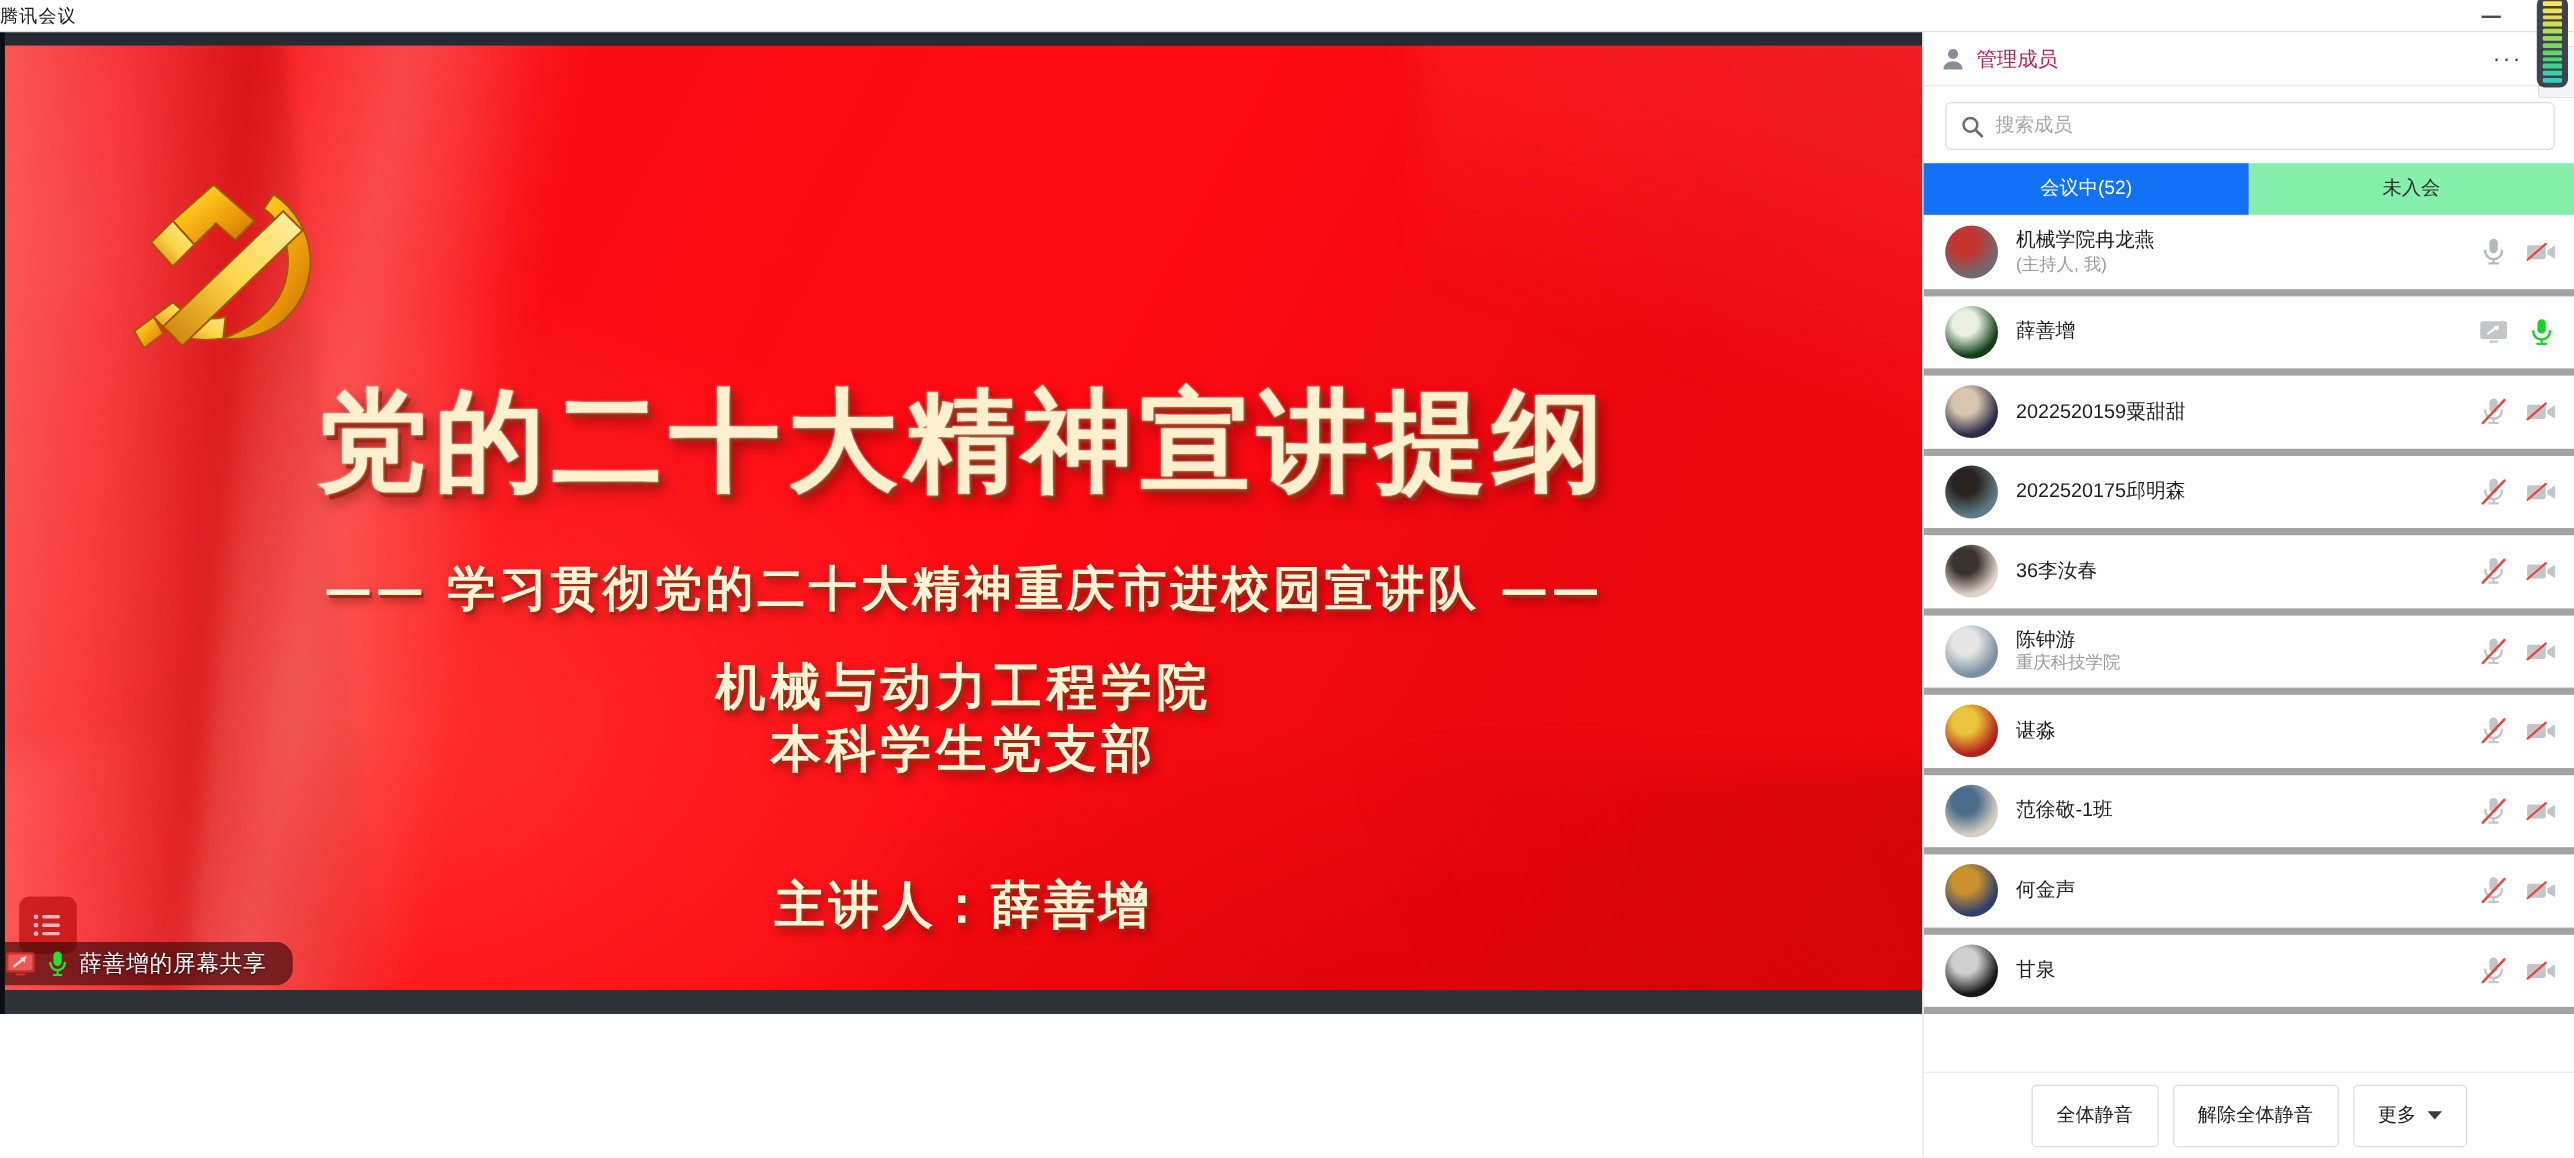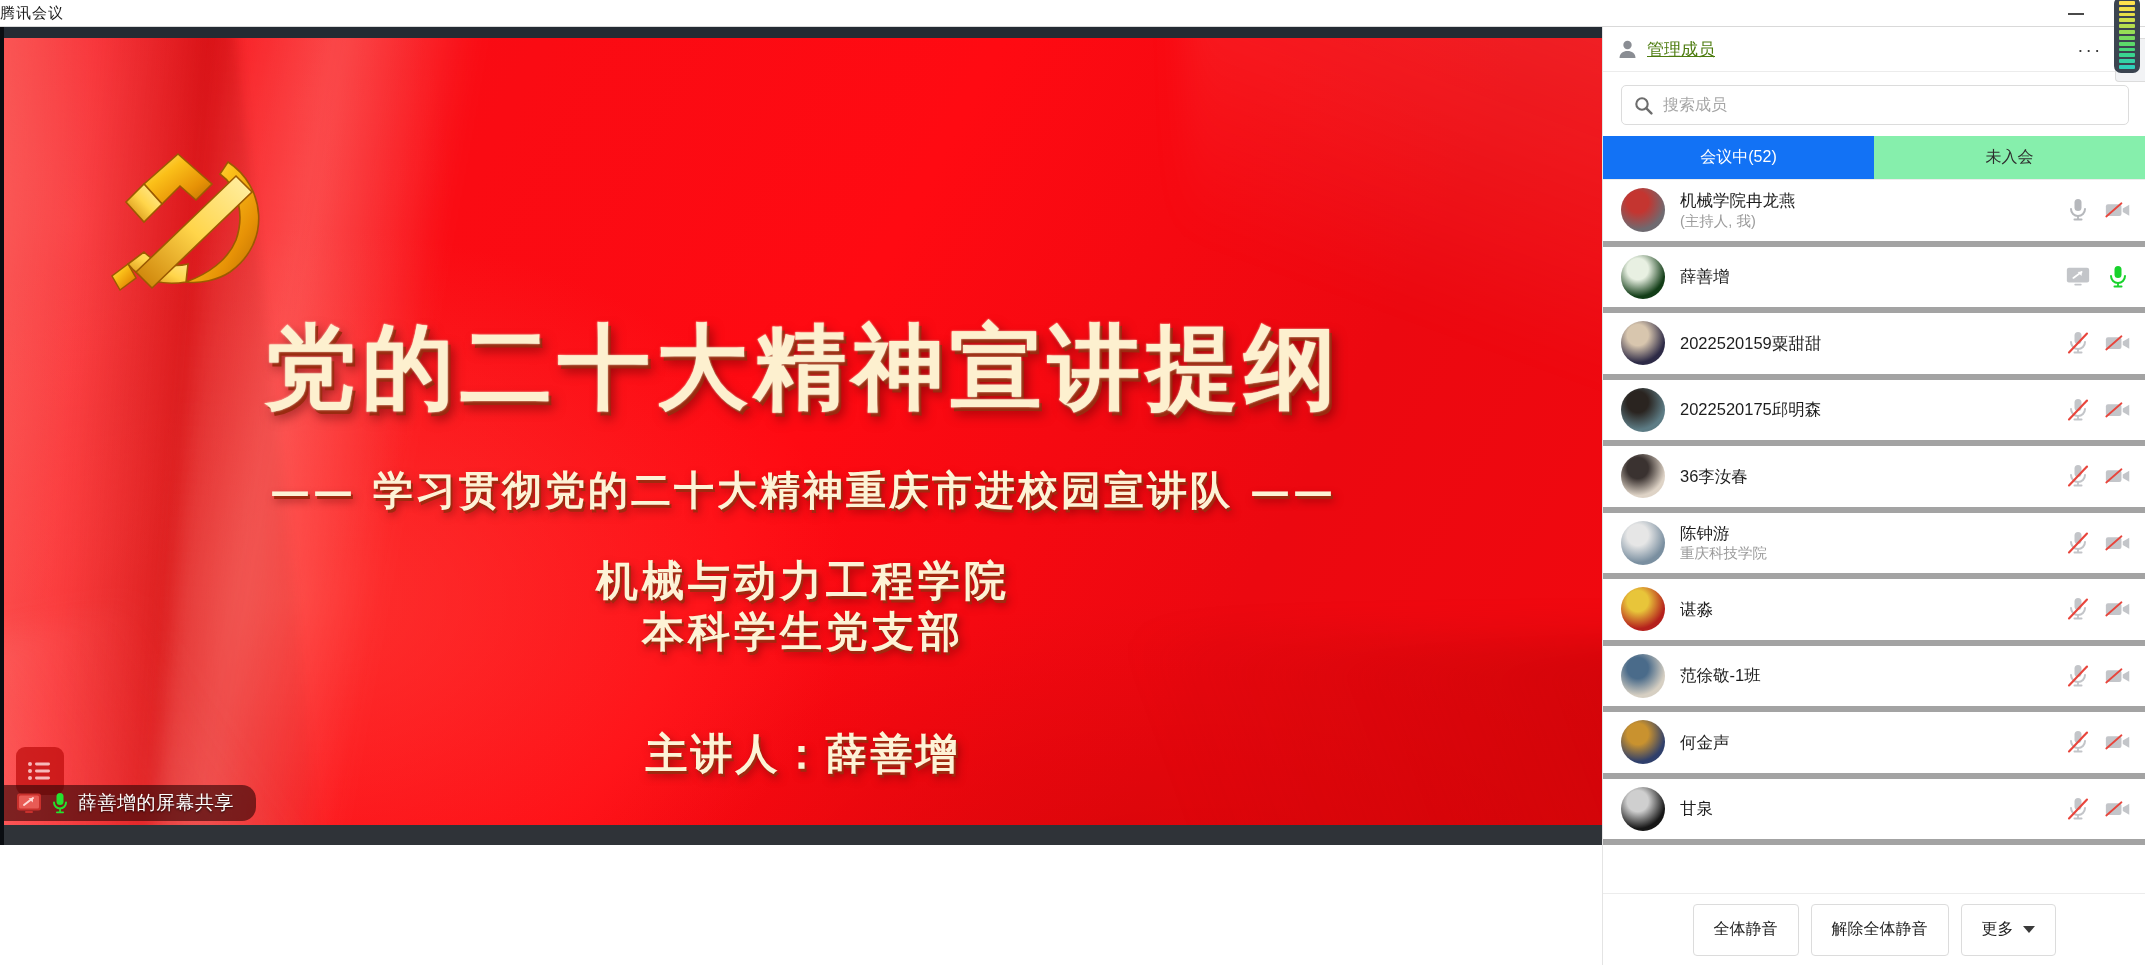--- a/index.html
+++ b/index.html
@@ -99,23 +99,23 @@
     text-align:center;
     font-family:"DejaVu Serif","Liberation Serif",serif;
     font-weight:bold;
     font-size:40px;
     letter-spacing:3px;
     color:#fdf3d6;
     text-shadow: 2px 3px 0 #a02a10, 3px 5px 8px rgba(70,0,0,.5);
     white-space:nowrap;
   }
   .slide-org {
-    position:absolute; left:0; right:0; top:521px;
+    position:absolute; left:0; right:0; top:509px;
     text-align:center;
-    font-family:Liberation Mono, monospace;
+    font-family:Liberation Sans, sans-serif;
     font-weight:bold;
     font-size:42px; line-height:1.22;
     letter-spacing:4px;
     color:#fdf3d6;
     text-shadow: 2px 3px 0 #a02a10, 3px 5px 8px rgba(70,0,0,.5);
   }
   .slide-speaker {
     position:absolute; left:0; right:0; top:690px;
     text-align:center;
     font-family:"DejaVu Sans","Liberation Sans",sans-serif;
@@ -131,21 +131,21 @@
     position:absolute; left:16px; top:720px;
     width:48px; height:48px; border-radius:9px;
     background:rgba(190,12,12,.72);
     display:flex; align-items:center; justify-content:center;
     z-index:5; cursor:pointer;
   }
 
   
   .share-banner {
     position:absolute; left:4px; bottom:24px;
-    height:36px; padding:0 22px 0 12px;
+    height:36px; padding:0 22px 0 0;
     background:rgba(60,8,8,.66);
     border-radius:0 14px 14px 0;
     display:flex; align-items:center; gap:9px;
     z-index:5;
   }
   .share-banner-text {
     color:#ffffff; font-size:19px; letter-spacing:.5px;
     text-shadow:0 1px 2px rgba(0,0,0,.7);
   }
 
@@ -157,21 +157,21 @@
     display:flex; flex-direction:column;
     border-left:1px solid #e4e4e4;
   }
   .panel-header {
     height:45px; flex:0 0 45px;
     display:flex; align-items:center;
     padding:0 12px 0 14px;
     border-bottom:1px solid #ececec;
   }
   .panel-header-title {
-    font-size:17px; color:#4d7c0f; margin-left:9px; flex:1;text-decoration:underline;
+    font-size:17px; color:#be185d; margin-left:9px; flex:1;
   }
   .panel-header-actions { display:flex; align-items:center; gap:14px; }
   .dots-icon { font-size:19px; color:#3c3c3c; line-height:1; letter-spacing:2px; cursor:pointer; }
   .close-icon { font-size:20px; color:#1f1f1f; line-height:1; cursor:pointer; }
 
   .panel-search-wrap { padding:13px 16px 11px 18px; }
   .panel-search {
     height:40px; border:1px solid #dcdcdc; border-radius:5px;
     display:flex; align-items:center; padding:0 12px; gap:10px;
     background:#fff;

